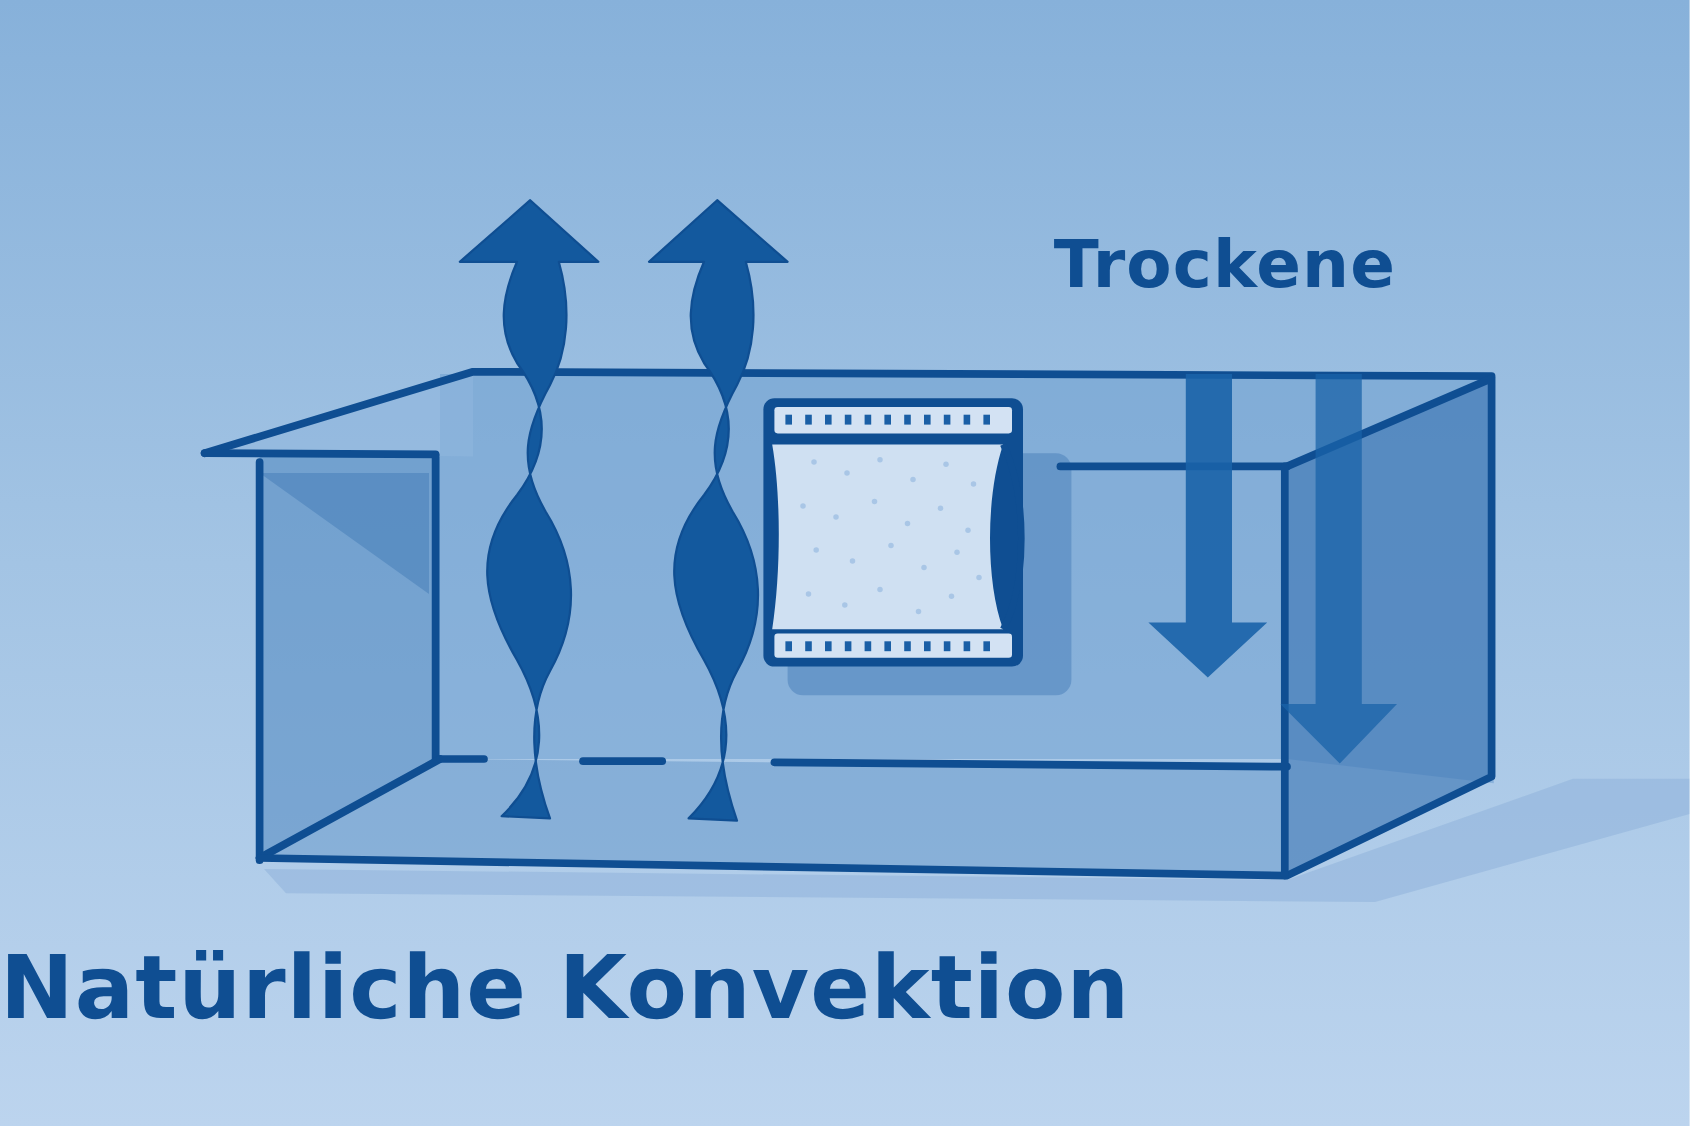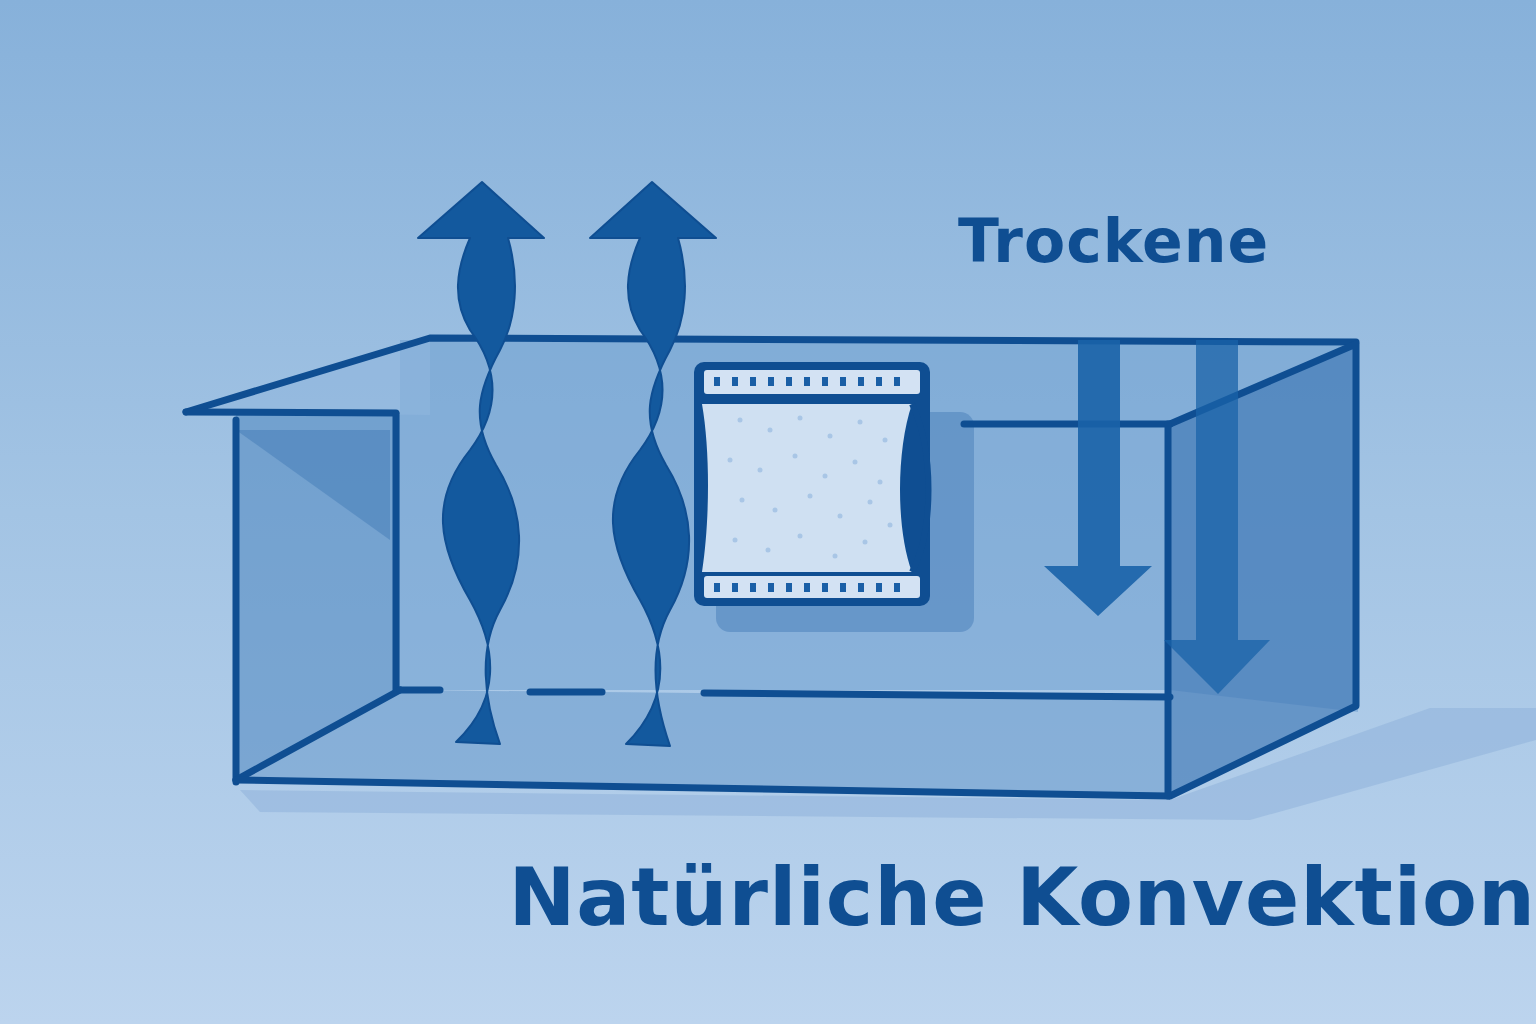--- a/index.html
+++ b/index.html
@@ -10,21 +10,21 @@
       position: relative;
     }
     .stage { position: absolute; left: 0; top: 0; width: 1536px; height: 1024px; }
     .label {
       position: absolute; color: #0f4e92; font-weight: bold;
       font-family: "DejaVu Sans", sans-serif; line-height: 1; white-space: nowrap;
     }
     #lbl-humid { left: 216px; top: 86px; font-size: 64px; letter-spacing: 1px; }
     #lbl-dry { left: 958px; top: 166px; font-size: 60px; text-align: center; line-height: 1.22; letter-spacing: 1px; margin-top: 39px; }
     #lbl-dry span { display: block; }
-    #lbl-title { left: 0; width: 1536px; top: 858px; font-size: 80px; text-align: right; letter-spacing: 1px; }
+    #lbl-title { left: 0; width: 1536px; top: 858px; font-size: 80px; text-align: left; letter-spacing: 1px; }
   </style>
 </head>
 <body>
 
 <div class="stage">
   <svg width="1536" height="1024" viewBox="0 0 1536 1024" xmlns="http://www.w3.org/2000/svg">
 
     <polygon points="240,790 1170,800 1430,708 1536,708 1536,740 1250,820 260,812" fill="#8fb3da" opacity="0.55"></polygon>
 
     <polygon points="400,340 1358,342 1358,712 1170,690 400,690" fill="#6d9fcf" opacity="0.55"></polygon>

